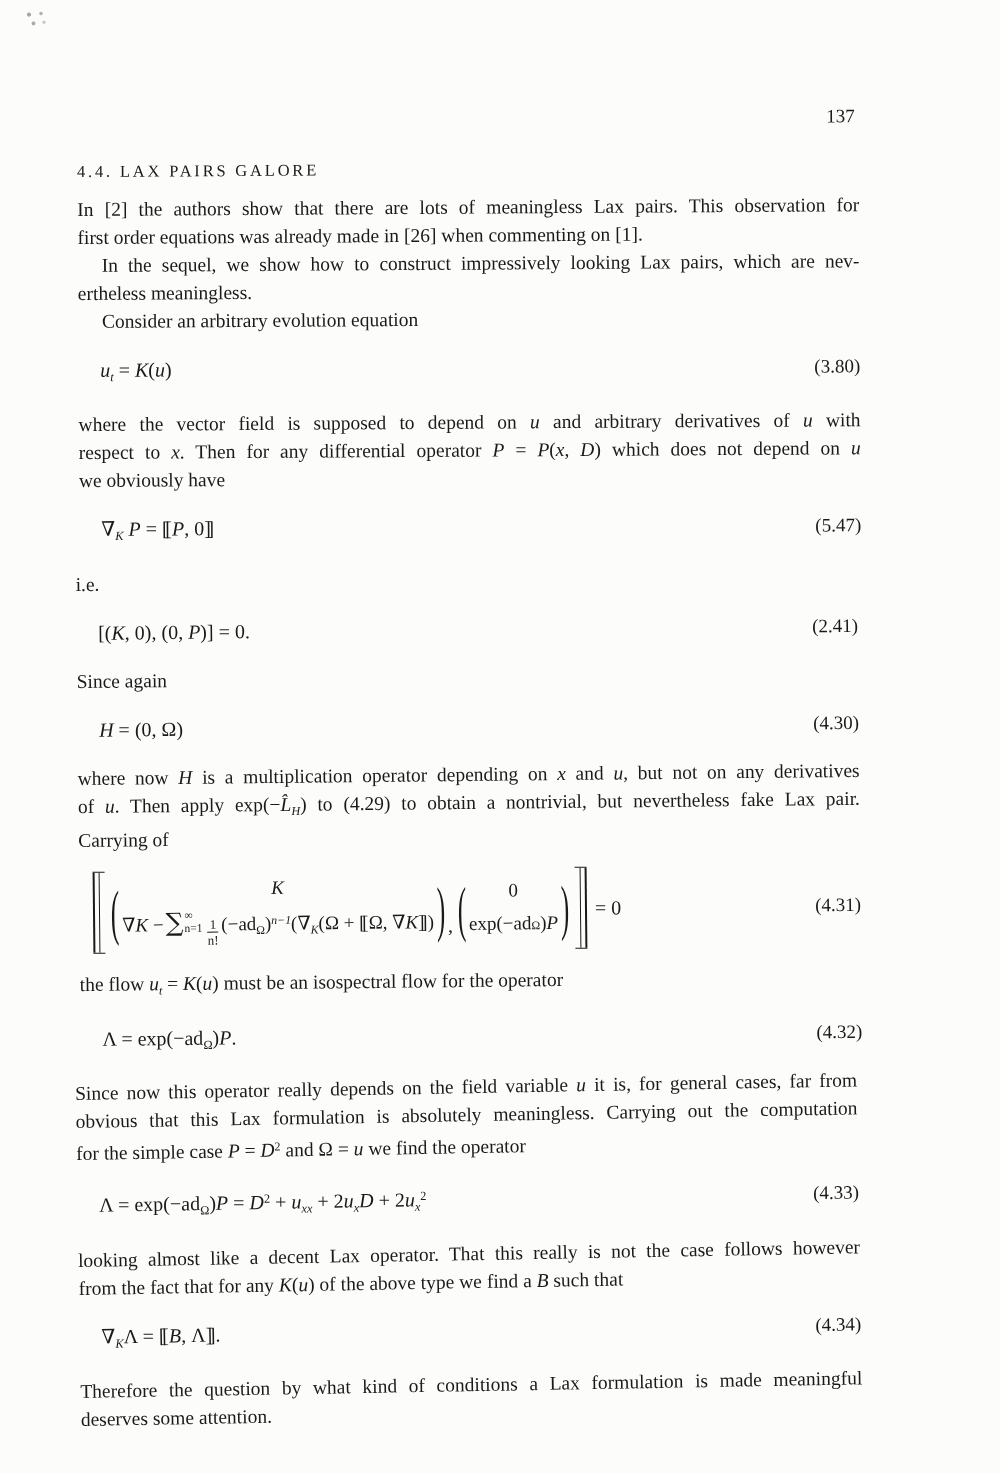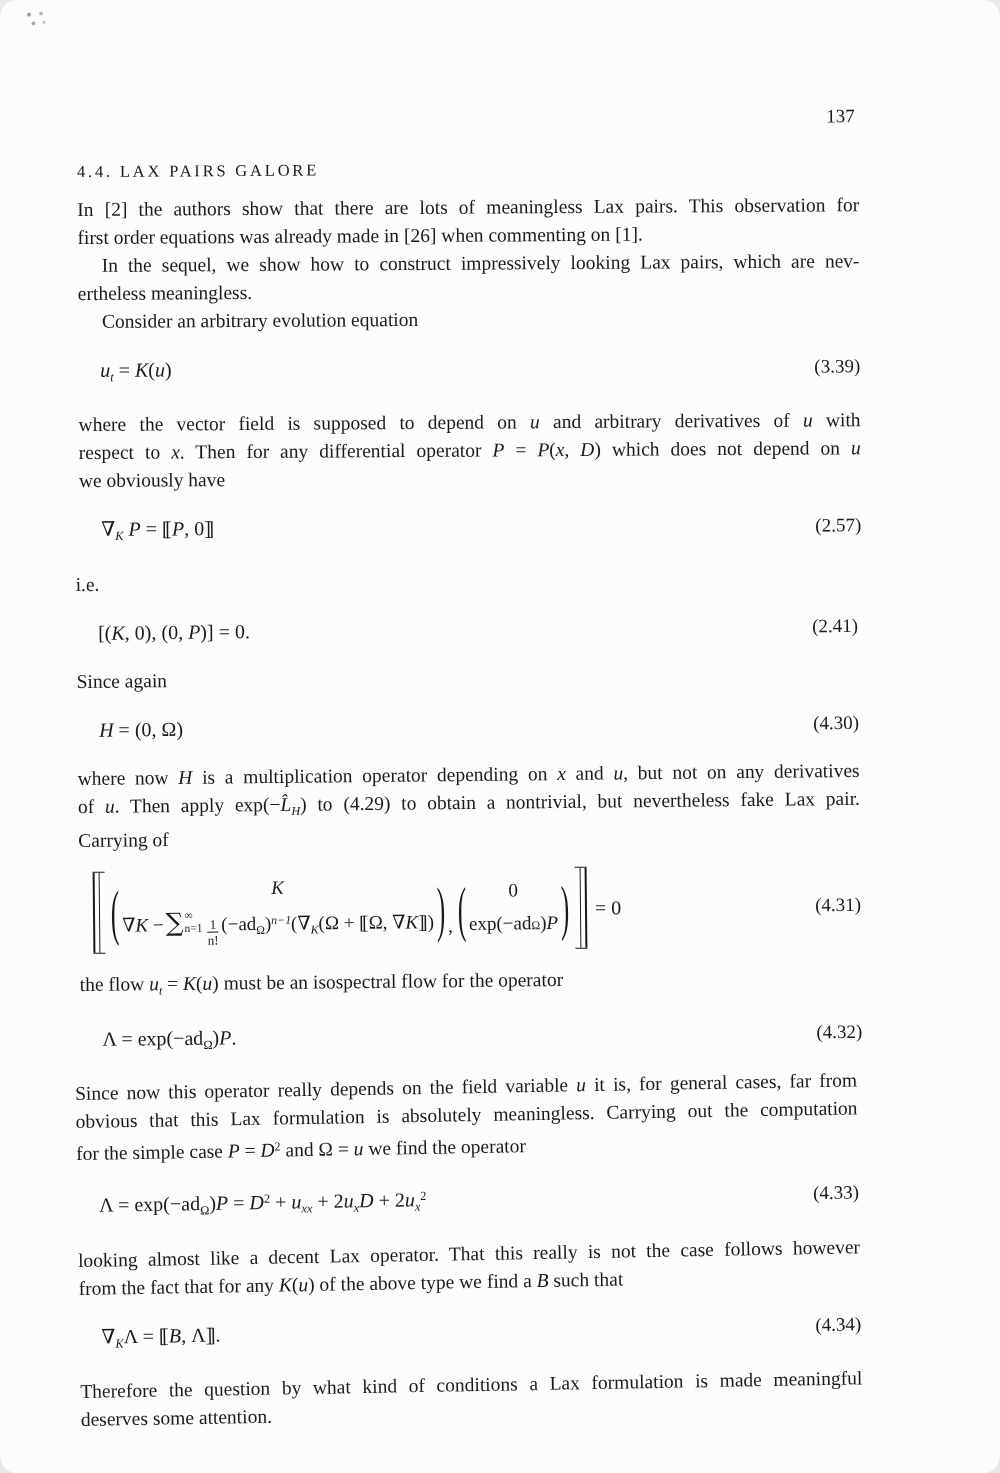--- a/index.html
+++ b/index.html
@@ -1,20 +1,19 @@
 <!DOCTYPE html>
 <html><head>
 <meta charset="utf-8">
 <style>
   html,body { margin:0; padding:0; background:#e8e8e6; }
   .page {
     position:relative; width:1000px; height:1473px; margin:0 auto;
     background:#fcfcfb; overflow:hidden; color:#1a1a18;
     font-family:"Liberation Serif","DejaVu Serif",serif;
-    border-radius:17px;
   }
   
   .smudge { position:absolute; left:20px; top:8px; width:30px; height:22px;
     background:
       radial-gradient(circle at 30% 30%, rgba(90,90,95,.55) 0 1.5px, transparent 2.5px),
       radial-gradient(circle at 70% 25%, rgba(90,90,95,.45) 0 1.2px, transparent 2.2px),
       radial-gradient(circle at 45% 70%, rgba(90,90,95,.5) 0 1.4px, transparent 2.4px),
       radial-gradient(circle at 80% 65%, rgba(90,90,95,.35) 0 1px, transparent 2px);
     filter:blur(.6px);
   }
@@ -89,32 +88,32 @@
       <div class="para indent">
           <div class="tline"><span class="k-n">In the sequel, we show how to construct impressively looking Lax pairs, which are nev-</span></div>
           <div class="tline tline-last"><span class="k-n">ertheless meaningless.</span></div>
         </div>
       <div class="para indent">
           <div class="tline tline-last"><span class="k-n">Consider an arbitrary evolution equation</span></div>
         </div>
 
       <div class="eq">
         <span class="eq-body"><span class="k-i">u</span><span class="k-isub">t</span><span class="k-n"> = </span><span class="k-i">K</span><span class="k-n">(</span><span class="k-i">u</span><span class="k-n">)</span></span>
-        <span class="eq-num">(3.39)</span>
+        <span class="eq-num">(3.80)</span>
       </div>
 
       <div class="para">
           <div class="tline"><span class="k-n">where the vector field is supposed to depend on </span><span class="k-i">u</span><span class="k-n"> and arbitrary derivatives of </span><span class="k-i">u</span><span class="k-n"> with</span></div>
           <div class="tline"><span class="k-n">respect to </span><span class="k-i">x</span><span class="k-n">. Then for any differential operator </span><span class="k-i">P</span><span class="k-n"> = </span><span class="k-i">P</span><span class="k-n">(</span><span class="k-i">x</span><span class="k-n">, </span><span class="k-i">D</span><span class="k-n">) which does not depend on </span><span class="k-i">u</span></div>
           <div class="tline tline-last"><span class="k-n">we obviously have</span></div>
         </div>
 
       <div class="eq">
         <span class="eq-body"><span class="k-n">∇</span><span class="k-isub">K</span><span class="k-n"> </span><span class="k-i">P</span><span class="k-n"> = </span><span class="k-dbl">[[</span><span class="k-i">P</span><span class="k-n">, 0</span><span class="k-dbr">]]</span></span>
-        <span class="eq-num">(2.57)</span>
+        <span class="eq-num">(5.47)</span>
       </div>
     </div>
 
     <div class="rot rotB">
       <div class="para">
           <div class="tline tline-last"><span class="k-n">i.e.</span></div>
         </div>
 
       <div class="eq">
         <span class="eq-body"><span class="k-n">[(</span><span class="k-i">K</span><span class="k-n">, 0), (0, </span><span class="k-i">P</span><span class="k-n">)] = 0.</span></span>

